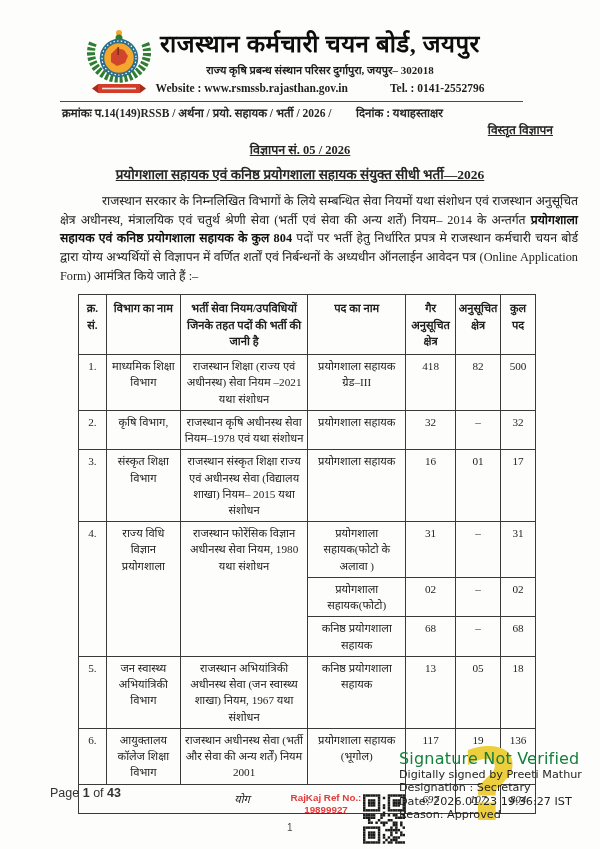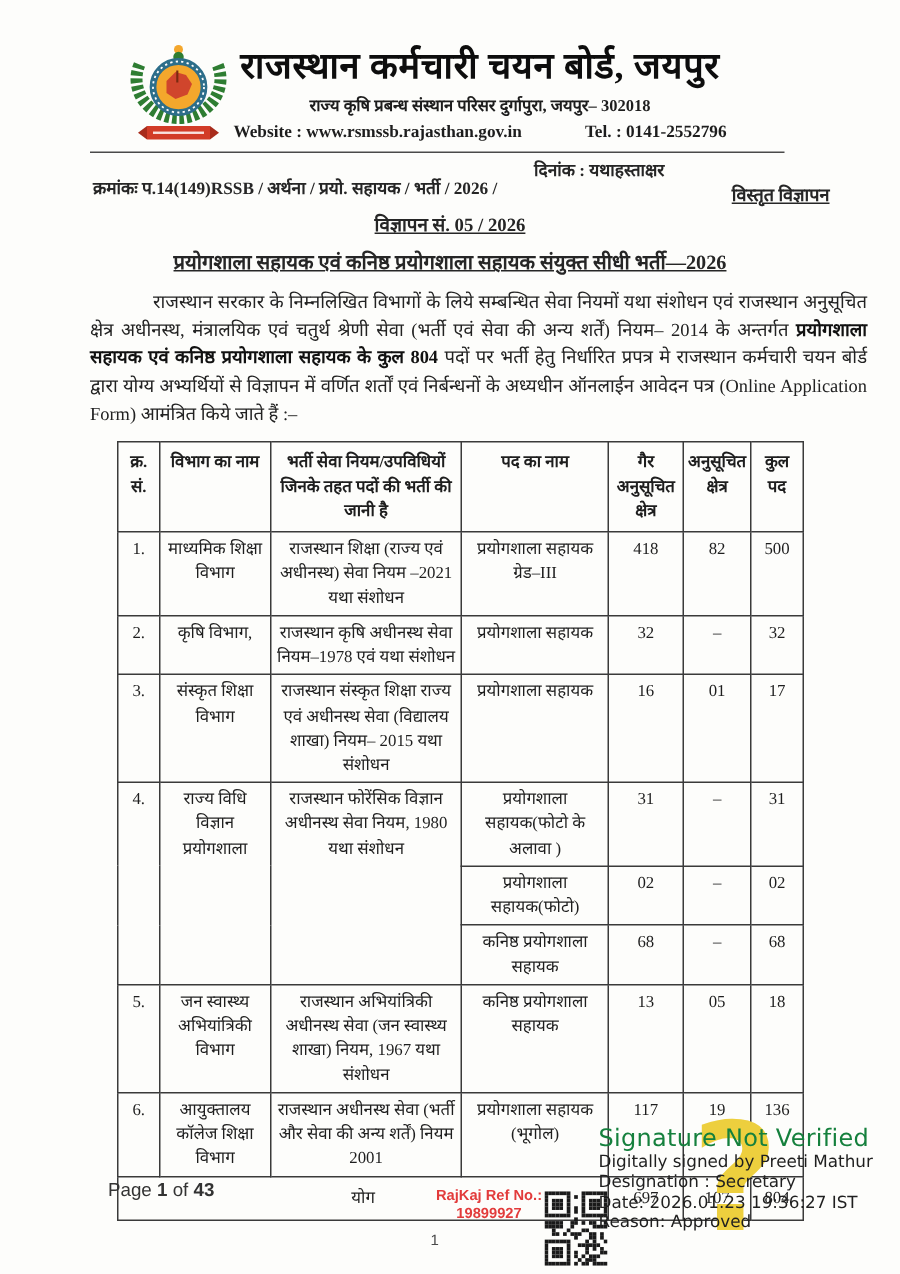--- a/index.html
+++ b/index.html
@@ -11,36 +11,36 @@
   }
   
   .brand-row { position:relative; padding-top:26px; min-height:72px; }
   .logo { position:absolute; left:80px; top:27px; width:78px; height:72px; }
   .brand-center { margin-left:120px; width:400px; text-align:center; }
   .org-name { font-size:24px; font-weight:bold; color:#0d0d0d; letter-spacing:.5px;text-align:center; }
   .org-address { font-size:11px; font-weight:bold; margin-top:3px; color:#1d1d1d; }
   .contact-row { display:flex; justify-content:center; gap:42px; font-size:11.5px; font-weight:bold; margin-top:5px; color:#1d1d1d;align-items:center; }
   .rule { margin:7px 0 0 60px; width:463px; border-top:1.7px solid #4a4a4a; }
   .ref-row { position:relative; margin:3px 60px 0 62px; height:15px; font-size:11.5px; font-weight:bold; white-space:nowrap; }
-  .ref-no { position:absolute; left:0; top:12px; }
+  .ref-no { position:absolute; left:0; top:0; }
   .ref-date { position:absolute; left:294px; top:0; }
   .detailed-ad { text-align:right; padding-right:47px; font-size:12px; font-weight:bold; text-decoration:underline; margin-top:1px; }
   .ad-no { text-align:center; font-size:12.5px; font-weight:bold; margin-top:3px; }
   .ad-no span, .doc-title span { text-decoration:underline; }
   .doc-title { text-align:center; font-size:13.5px; font-weight:bold; margin-top:7px; }
   
   .intro { margin:9px 22px 0 60px; font-size:12.3px; line-height:1.52; text-align:justify; text-indent:42px; color:#222; }
   .intro b { color:#111; }
   
   table.posts { margin:9px 0 0 78px; width:458px; border-collapse:collapse; font-size:11.2px; text-align:center; color:#1e1e1e; }
   table.posts th, table.posts td { border:1px solid #3a3a3a; padding:3px 2px; vertical-align:top; line-height:1.45; }
   table.posts th { font-weight:bold; padding:5px 2px; vertical-align:top; }
-  table.posts td.total-cell { padding:6px 2px; }
+  table.posts td.total-cell { padding:6px 2px;font-style:italic; }
   
-  .pagefoot { position:absolute; left:72px; top:786px; font-size:12.5px; color:#333; font-family:"Liberation Sans","DejaVu Sans",sans-serif; }
+  .pagefoot { position:absolute; left:50px; top:786px; font-size:12.5px; color:#333; font-family:"Liberation Sans","DejaVu Sans",sans-serif; }
   .rajkaj { position:absolute; left:284px; top:792px; width:84px; text-align:center; font-size:9.8px; font-weight:bold; line-height:1.25; color:#e23b3b; font-family:Liberation Sans, sans-serif; }
   .center-page-num { position:absolute; left:287px; top:822px; font-size:10px; color:#4a4a4a; font-family:"Liberation Sans","DejaVu Sans",sans-serif; }
   .qr { position:absolute; left:363px; top:794px; width:42px; height:50px; }
   .qmark { position:absolute; left:461px; top:736px; z-index:1; font-family:"DejaVu Sans",sans-serif; font-weight:bold; font-size:100px; line-height:1; color:#edcf3e; }
   .sig { position:absolute; left:399px; top:749px; width:190px; z-index:2; font-family:"DejaVu Sans","Liberation Sans",sans-serif; }
   .sig-title { font-size:16px; color:#15803d; letter-spacing:.2px; }
   .sig-lines { margin-top:0; font-size:11.2px; line-height:1.2; color:#1f1f1f; }
 </style>
 </head>
 <body>

